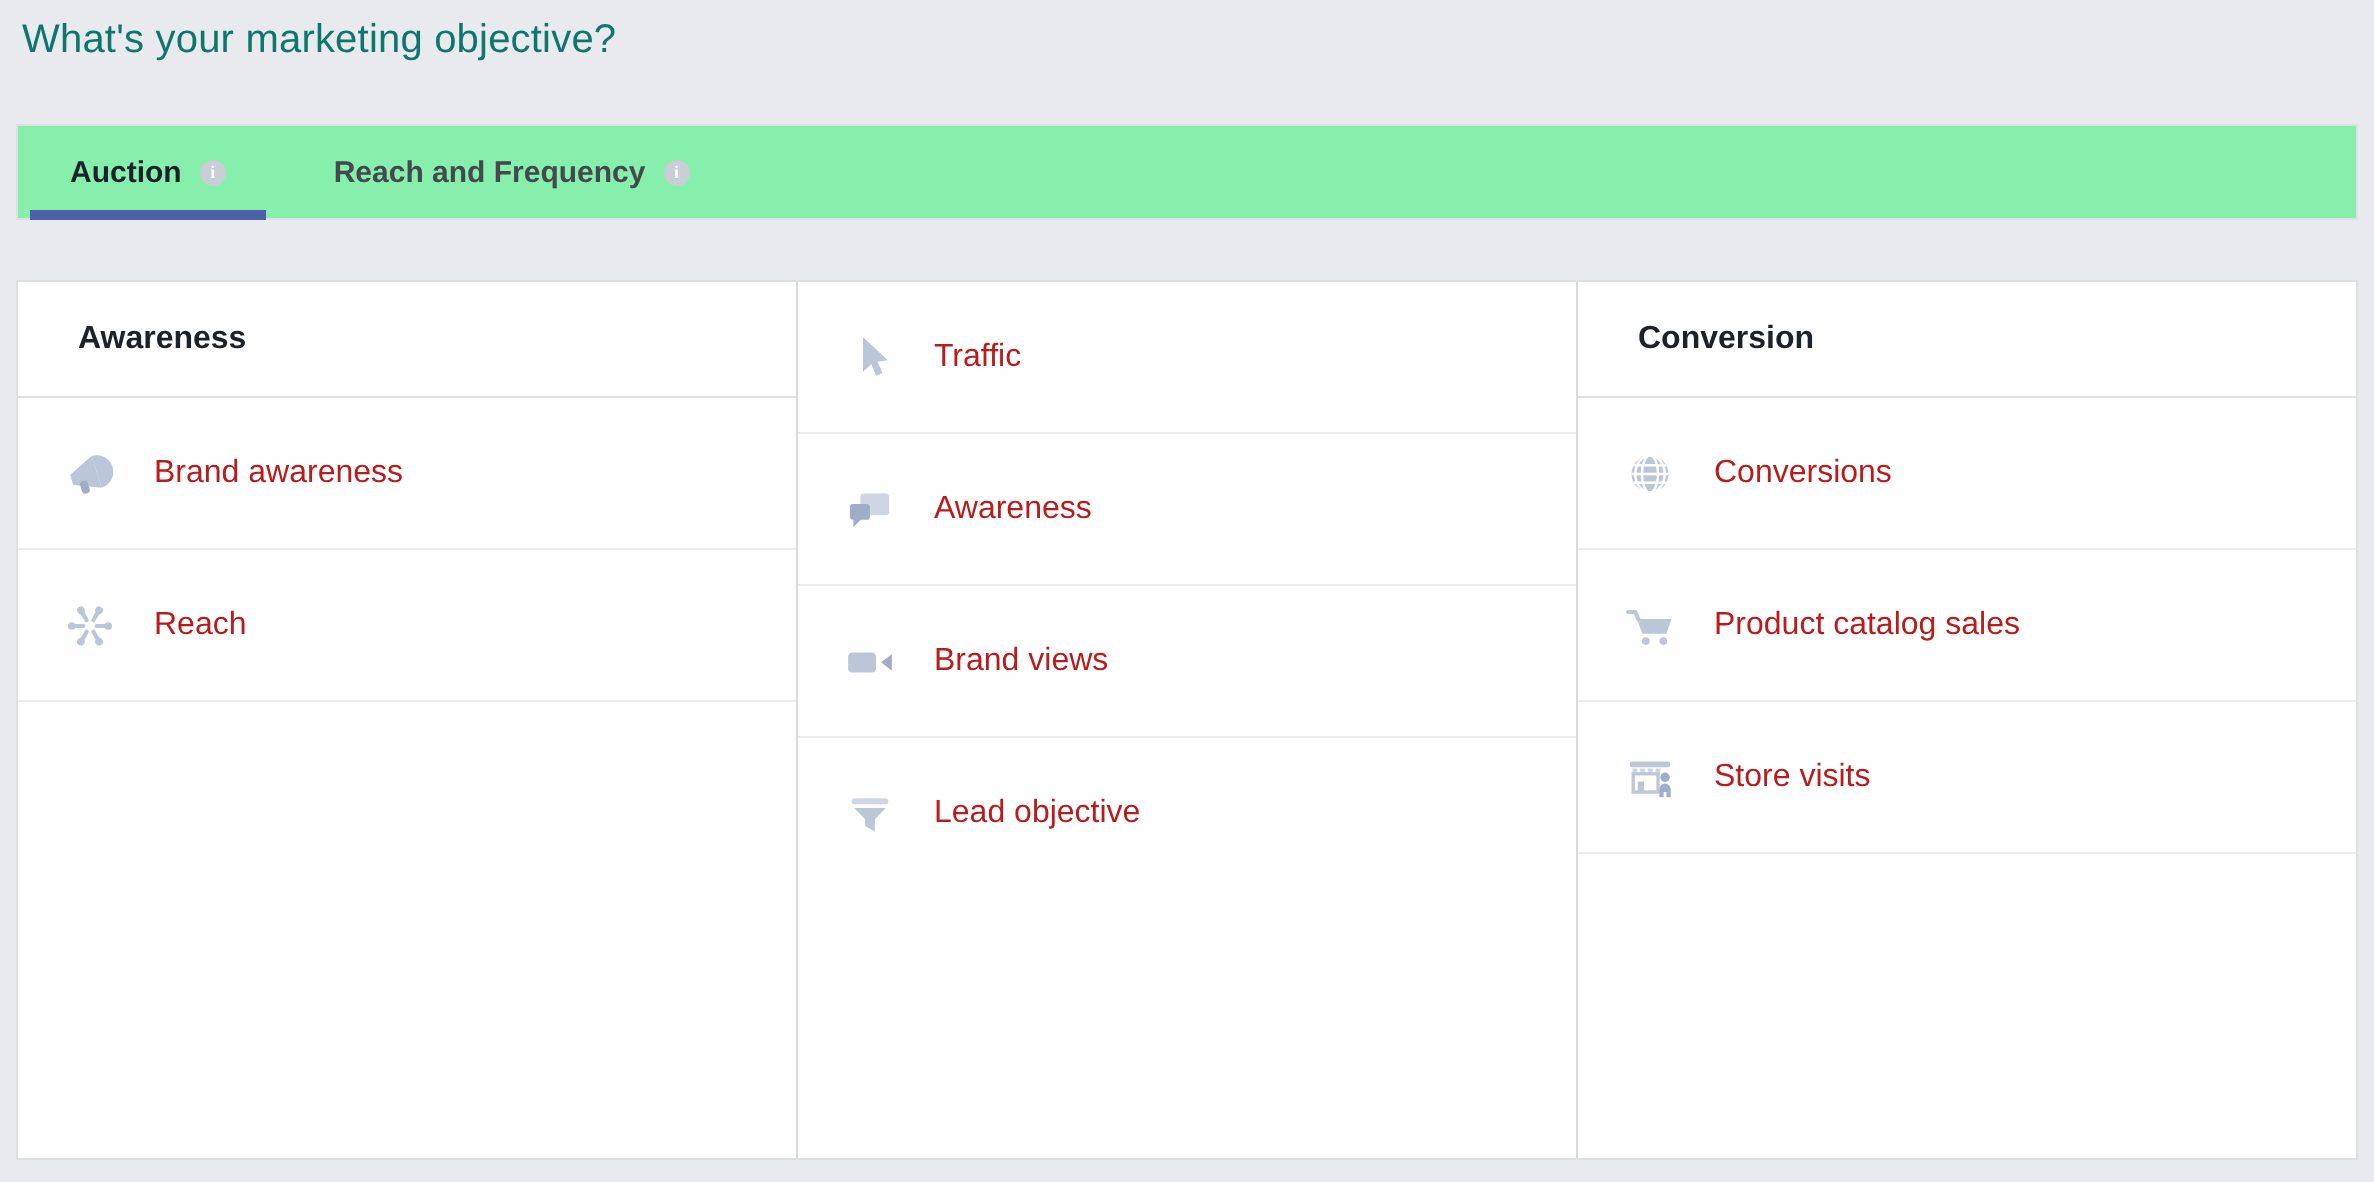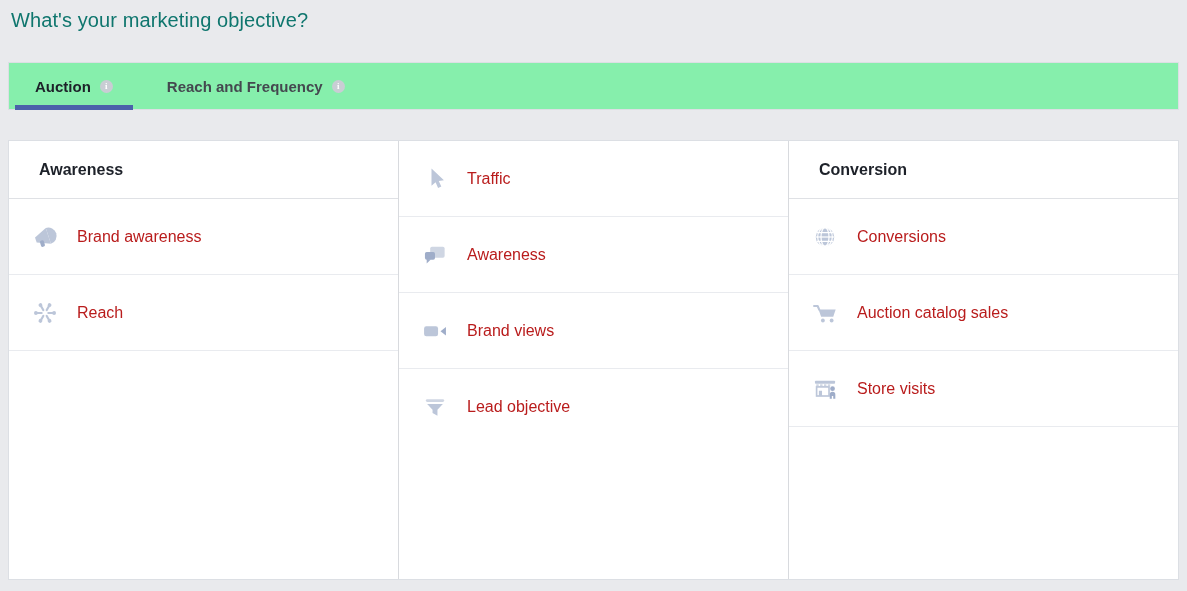--- a/index.html
+++ b/index.html
@@ -194,21 +194,21 @@
 
     <div class="row">
       <span class="icon-box">
         <svg width="28" height="28" viewBox="0 0 32 32">
           <path d="M3.5 8 H7.6 L9.4 12.2" fill="none" stroke="#bcc6d9" stroke-width="2.4" stroke-linecap="round" stroke-linejoin="round"></path>
           <path d="M8.6 12 H28.2 L25.4 20.4 H11.6 Z" fill="#bcc6d9"></path>
           <circle cx="13.6" cy="24.6" r="2.2" fill="#bcc6d9"></circle>
           <circle cx="23.6" cy="24.6" r="2.2" fill="#bcc6d9"></circle>
         </svg>
       </span>
-      <span class="obj-label">Auction catalog sales</span>
+      <span class="obj-label">Product catalog sales</span>
     </div>
 
     <div class="row">
       <span class="icon-box">
         <svg width="28" height="28" viewBox="0 0 32 32">
           <rect x="4.5" y="6.5" width="23" height="3.4" rx="1" fill="#bcc6d9"></rect>
           <rect x="6" y="10.6" width="2.8" height="2.2" fill="#cfd6e3"></rect>
           <rect x="10.4" y="10.6" width="2.8" height="2.2" fill="#cfd6e3"></rect>
           <rect x="14.8" y="10.6" width="2.8" height="2.2" fill="#cfd6e3"></rect>
           <rect x="19.2" y="10.6" width="2.8" height="2.2" fill="#cfd6e3"></rect>

